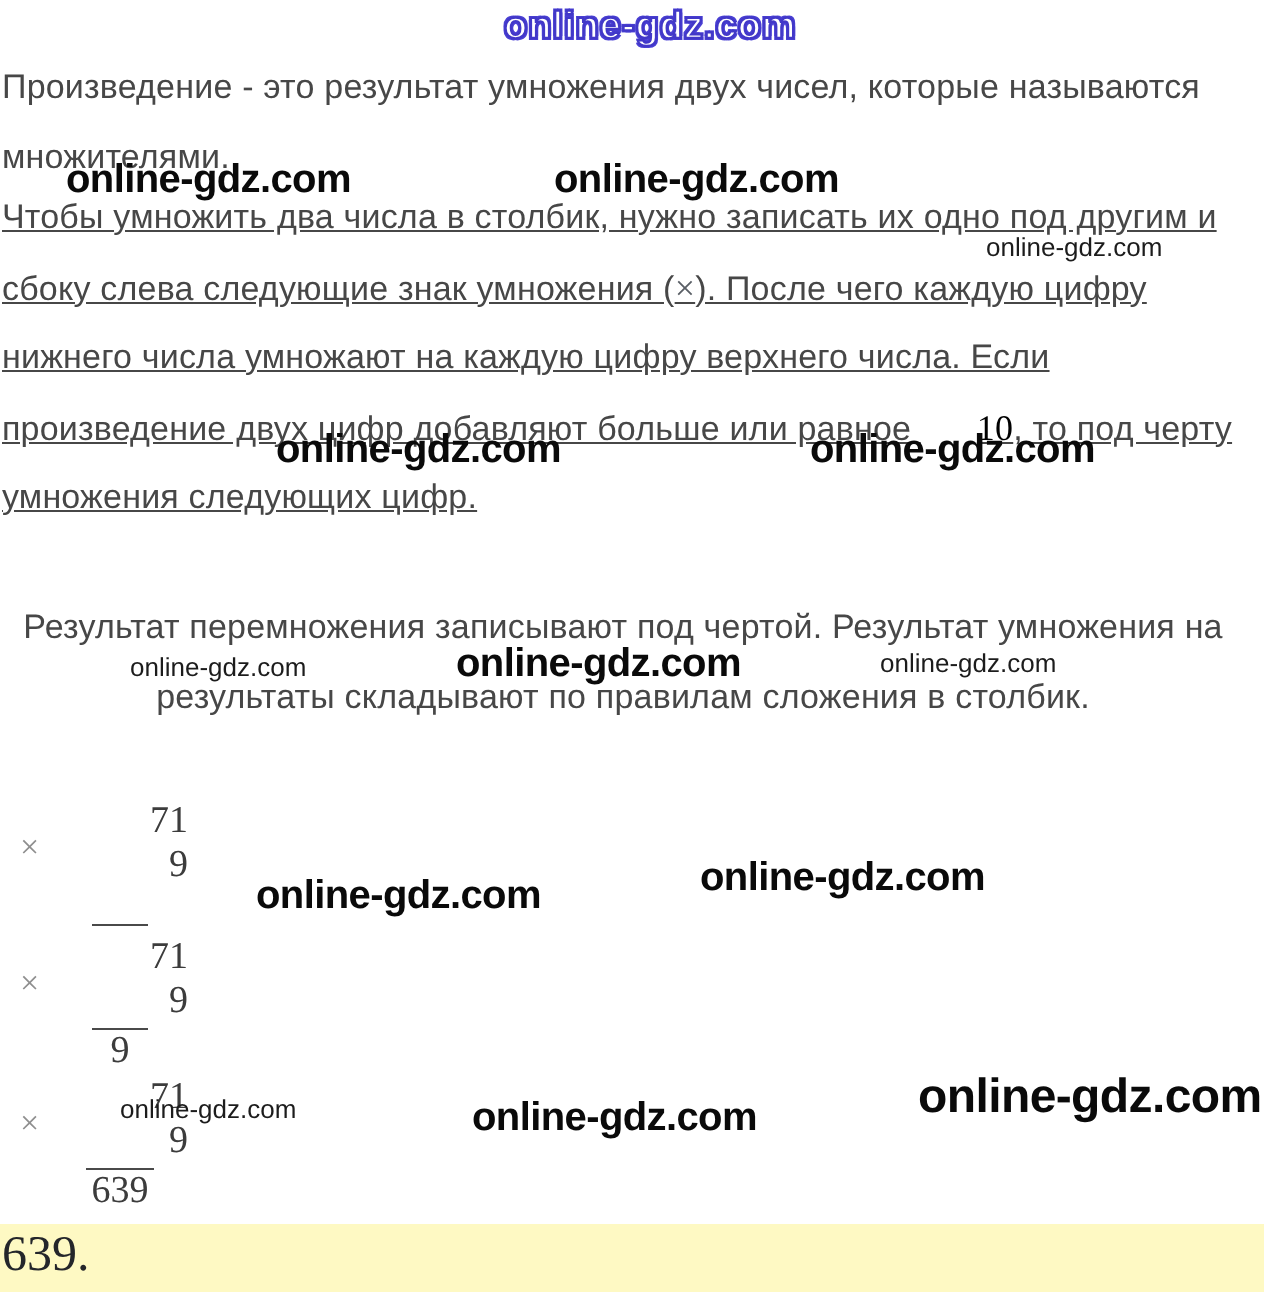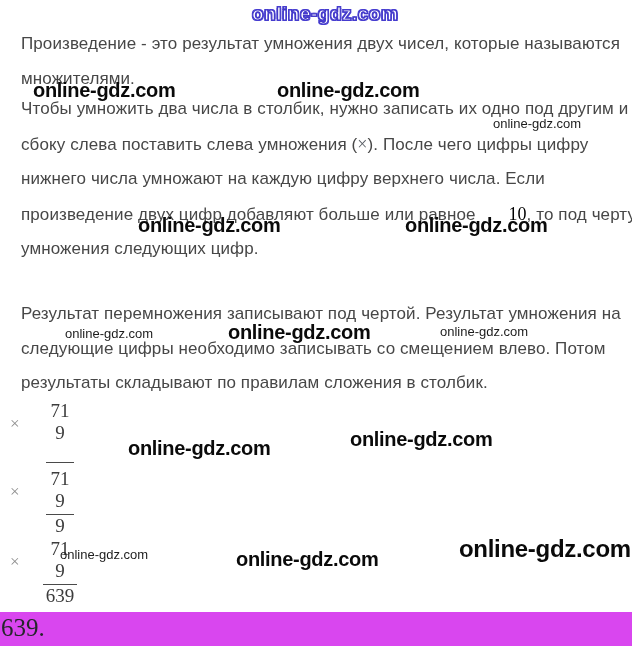--- a/index.html
+++ b/index.html
@@ -11,21 +11,20 @@
     font-family:"Liberation Sans", sans-serif;
   }
   
   .para{
     position:absolute;
     left:1px;right:10px;
     color:#474747;
     font-size:17px;
     line-height:34.5px;
     letter-spacing:0.1px;
-    padding-left:20px;
   }
   .para .line{white-space:nowrap;}
   .math-inline{
     font-family:"Liberation Serif", serif;
     color:#5a5f66;
     font-size:18px;
   }
   .math-num{
     font-family:"Liberation Serif", serif;
     color:#000000;
@@ -72,36 +71,36 @@
     color:#3c3c3c;
     text-align:center;
   }
   .mul-sign{
     position:absolute;
     left:-16px;
     top:13px;
     font-size:17px;
     color:#8f8f8f;
   }
-  .mul-row{height:22px;}
+  .mul-row{height:22px;text-align:right;}
   .mul-rule{
     height:0;
     border-top:1.6px solid #4a4a4a;
     width:28px;
     margin:2px auto 0 auto;
   }
   .mul-rule.wide{width:34px;}
   .mul-rule.gap{margin-top:18px;}
   .mul-result{height:22px;}
   
   .answer-band{
     position:absolute;
     left:0;top:612px;
     width:632px;height:34px;
-    background:#d946ef;
+    background:#fef9c3;
   }
   .answer-text{
     position:absolute;
     left:1px;top:2px;
     font-family:"Liberation Serif", serif;
     font-size:25px;
     color:#24262a;
   }
 </style>
 </head>
@@ -109,31 +108,30 @@
 
 <div class="page">
 
   <div class="wm-outline" style="left:252px;top:3px;">online-gdz.com</div>
 
   <div class="para" style="top:27px;">
     <div class="line">Произведение - это результат умножения двух чисел, которые называются</div>
     <div class="line">множителями.</div>
   </div>
 
-  <div class="para" style="top:92px;">
+  <div class="para" style="top:92px;text-decoration:underline;">
     <div class="line">Чтобы умножить два числа в столбик, нужно записать их одно под другим и</div>
-    <div class="line"><span>сбоку слева поставить слева умножения (</span><span class="math-inline">×</span><span>). После чего цифры цифру</span></div>
+    <div class="line"><span>сбоку слева следующие знак умножения (</span><span class="math-inline">×</span><span>). После чего каждую цифру</span></div>
     <div class="line">нижнего числа умножают на каждую цифру верхнего числа. Если</div>
     <div class="line"><span>произведение двух цифр добавляют больше или равное </span><span class="math-num">10</span><span>, то под черту</span></div>
     <div class="line">умножения следующих цифр.</div>
   </div>
 
-  <div class="para" style="top:297px;">
+  <div class="para" style="top:297px;text-align:center;">
     <div class="line">Результат перемножения записывают под чертой. Результат умножения на</div>
-    <div class="line">следующие цифры необходимо записывать со смещением влево. Потом</div>
     <div class="line">результаты складывают по правилам сложения в столбик.</div>
   </div>
 
   <div class="mul-block" style="top:400px;">
     <span class="mul-sign">×</span>
     <div class="mul-row">71</div>
     <div class="mul-row">9</div>
     <div class="mul-rule gap"></div>
   </div>
 

